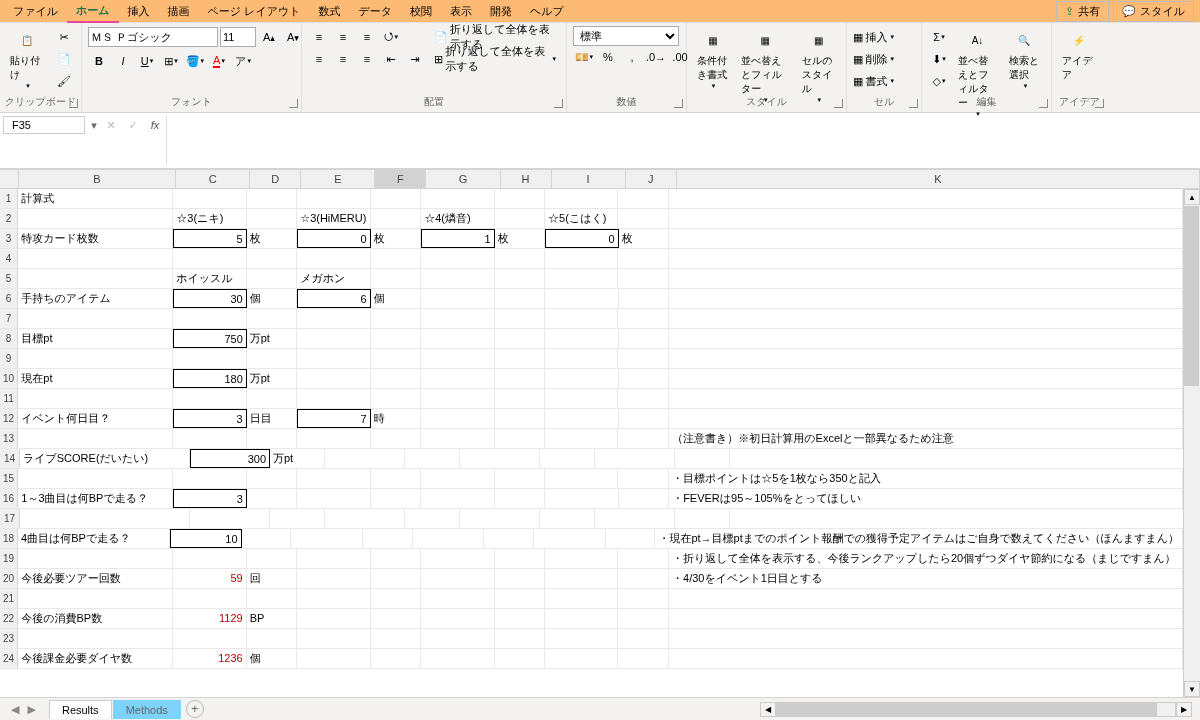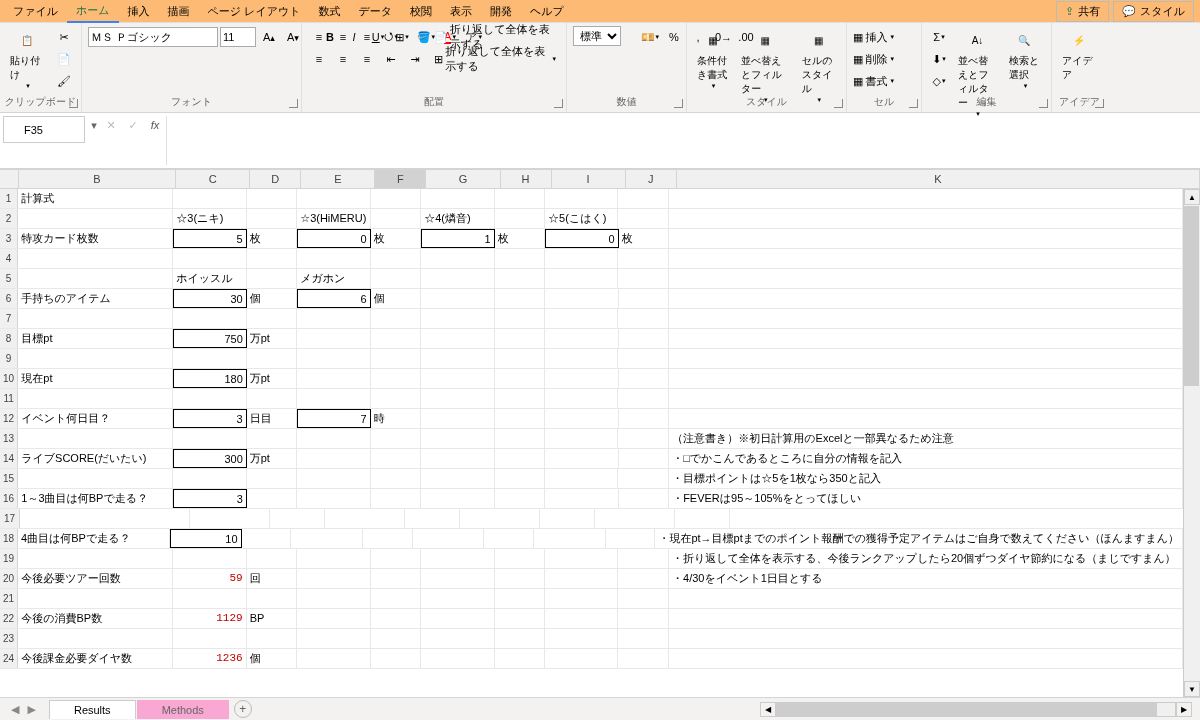--- a/index.html
+++ b/index.html
@@ -1,21 +1,21 @@
 <!DOCTYPE html>
 <html><head>
 <meta charset="utf-8">
 <style>
 * { box-sizing: border-box; margin: 0; padding: 0; }
 body { font-family: "MS PGothic", "Meiryo", sans-serif; font-size: 11px; background: #fff; overflow: hidden; width: 1200px; height: 720px; position: relative; }
 
 
 .menubar { height: 23px; background: #fdba74; display: flex; align-items: center; padding: 0 4px; border-bottom: 1px solid #e0e0e0; }
 .menubar .item { padding: 3px 9px; font-size: 11px; cursor: pointer; }
-.menubar .item.active { border-bottom: 2px solid #3b82f6; color: #217346; font-weight: normal; }
+.menubar .item.active { border-bottom: 2px solid #ec4899; color: #217346; font-weight: bold; }
 .menubar .right { margin-left: auto; display: flex; }
 .menubar .share-btn { border: 1px solid #bbb; padding: 2px 8px; margin: 0 2px; display: flex; align-items: center; gap: 4px; font-size: 11px; }
 
 
 .ribbon { height: 90px; background: #f3f2f1; display: flex; border-bottom: 1px solid #d4d4d4; }
 .ribbon-group { border-right: 1px solid #e0e0e0; padding: 3px 6px 0; display: flex; flex-direction: column; position: relative; }
 .ribbon-group-label { font-size: 10px; color: #666; text-align: center; position: absolute; bottom: 3px; left: 0; right: 0; }
 .ribbon-group::after { content: ""; position: absolute; right: 3px; bottom: 4px; width: 8px; height: 8px; border-right: 1px solid #888; border-bottom: 1px solid #888; }
 .ribbon-content { flex: 1; display: flex; align-items: flex-start; gap: 4px; }
 
@@ -26,60 +26,60 @@
 .dd { font-size: 7px; margin-left: 1px; }
 
 .font-select { height: 20px; font-size: 11px; border: 1px solid #ababab; background: white; padding: 0 2px; }
 .font-name { width: 130px; }
 .font-size { width: 36px; }
 
 .collapse-btn { position: absolute; right: 6px; bottom: 6px; }
 
 
 .namebar { height: 56px; background: #fff; border-bottom: 1px solid #d4d4d4; display: flex; }
-.namebox { width: 82px; border: 1px solid #ccc; margin: 3px; height: 27px; padding: 2px 20px; font-size: 11px; }
+.namebox { width: 82px; border: 1px solid #ccc; margin: 3px; height: 18px; padding: 2px 8px; font-size: 11px; }
 .namebox-dd { width: 12px; display: flex; align-items: center; justify-content: center; height: 24px; color: #666; }
 .fb-btns { display: flex; align-items: flex-start; padding-top: 3px; }
 .fb-btn { width: 22px; height: 18px; display: flex; align-items: center; justify-content: center; color: #bbb; }
 .fx { font-style: italic; font-size: 11px; color: #555; }
 .formula-area { flex: 1; border-left: 1px solid #e0e0e0; margin: 3px 0; }
 
 
 .colheaders { height: 20px; background: #f0f0f0; display: flex; border-bottom: 1px solid #d4d4d4; border-top: 1px solid #d4d4d4; }
 .corner { width: 20px; border-right: 1px solid #d4d4d4; background: #f0f0f0; }
 .colhead { text-align: center; border-right: 1px solid #d4d4d4; font-size: 11px; line-height: 19px; color: #444; }
 .colhead.selected { background: #d2d2d2; }
 
 
 .grid-area { position: absolute; top: 189px; left: 0; right: 17px; bottom: 23px; overflow: hidden; }
 .row { height: 20px; display: flex; border-bottom: 1px solid #e8e8e8; }
 .rowhead { width: 20px; background: #f0f0f0; border-right: 1px solid #d4d4d4; text-align: center; font-size: 10px; line-height: 20px; color: #444; }
 .cell { border-right: 1px solid #e8e8e8; padding: 0 3px; line-height: 19px; font-size: 11px; white-space: nowrap; overflow: visible; }
 .cell.num { text-align: right; }
-.cell.red { color: #c00000; font-family: Liberation Mono, monospace; }
+.cell.red { color: #c00000; }
 .boxed { border: 1px solid #000 !important; }
 
 
 .wB { width: 170px; }
 .wC { width: 80px; }
 .wD { width: 55px; }
 .wE { width: 80px; }
 .wF { width: 55px; }
 .wG { width: 80px; }
 .wH { width: 55px; }
 .wI { width: 80px; }
 .wJ { width: 55px; }
 .wK { width: 565px; }
 
 
 .tabs { position: absolute; bottom: 0; left: 0; right: 0; height: 23px; background: #f3f2f1; border-top: 1px solid #d4d4d4; display: flex; align-items: center; padding: 0 8px; }
 .tab-nav { display: flex; gap: 2px; margin-right: 10px; color: #888; }
 .tab-nav span { padding: 0 3px; }
-.sheet-tab { padding: 3px 24px; border: 1px solid #ccc; border-bottom: none; background: #fff; font-size: 11px; margin-right: 1px; }
-.sheet-tab.inactive { background: #f9a8d4; color: #666; border-color: transparent; }
+.sheet-tab { padding: 3px 12px; border: 1px solid #ccc; border-bottom: none; background: #fff; font-size: 11px; margin-right: 1px; }
+.sheet-tab.inactive { background: #7dd3fc; color: #666; border-color: transparent; }
 .tab-add { width: 18px; height: 18px; border: 1px solid #bbb; border-radius: 50%; display: flex; align-items: center; justify-content: center; margin-left: 4px; font-size: 12px; color: #666; }
 .hscroll { margin-left: auto; display: flex; align-items: center; }
 .hscroll .track { width: 400px; height: 15px; background: #f0f0f0; border: 1px solid #ccc; position: relative; }
 .hscroll .thumb { position: absolute; left: 0; top: 0; height: 13px; width: 380px; background: #cdcdcd; }
 .hscroll .arrow { width: 16px; height: 15px; border: 1px solid #ccc; display: flex; align-items: center; justify-content: center; font-size: 8px; }
 
 
 .vscroll { position: absolute; top: 189px; right: 0; width: 17px; bottom: 23px; background: #f0f0f0; border-left: 1px solid #ccc; }
 .vscroll .arrow { height: 16px; display: flex; align-items: center; justify-content: center; font-size: 8px; border: 1px solid #ccc; }
 .vscroll .thumb { position: absolute; top: 17px; width: 15px; height: 180px; background: #cdcdcd; }
@@ -123,21 +123,21 @@
       <div>
         <div class="small-btn">✂</div>
         <div class="small-btn">📄</div>
         <div class="small-btn">🖌</div>
       </div>
     </div>
     <div class="ribbon-group-label">クリップボード</div>
   </div>
 
   <div class="ribbon-group" style="width:220px">
-    <div class="ribbon-content" style="flex-direction:row;gap:15px">
+    <div class="ribbon-content" style="flex-direction:column;gap:2px">
       <div class="small-row">
         <input class="font-select font-name" value="ＭＳ Ｐゴシック" style="">
         <input class="font-select font-size" value="11" style="">
         <span class="small-btn">A<sup>▴</sup></span>
         <span class="small-btn">A<sup>▾</sup></span>
       </div>
       <div class="small-row">
         <span class="small-btn">
             <b>B</b>
           </span>
@@ -179,21 +179,21 @@
       </div>
       <div>
         <div class="small-row" style="padding:0 4px">📄<span>折り返して全体を表示する</span></div>
         <div class="small-row" style="padding:0 4px">⊞<span>折り返して全体を表示する</span><span class="dd">▾</span></div>
       </div>
     </div>
     <div class="ribbon-group-label">配置</div>
   </div>
 
   <div class="ribbon-group" style="width:120px">
-    <div class="ribbon-content" style="flex-direction:row;gap:18px">
+    <div class="ribbon-content" style="flex-direction:column;gap:0">
       <select class="font-select" style="width:106px"><option>標準</option></select>
       <div class="small-row">
         <span class="small-btn">💴<span class="dd">▾</span></span>
         <span class="small-btn">%</span>
         <span class="small-btn">,</span>
         <span class="small-btn">.0→</span>
         <span class="small-btn">.00</span>
       </div>
     </div>
     <div class="ribbon-group-label">数値</div>
@@ -461,21 +461,20 @@
       <div class="rowhead">14</div>
       <div class="cell wB">ライブSCORE(だいたい)</div>
       <div class="cell wC boxed num">300</div>
       <div class="cell wD">万pt</div>
       <div class="cell wE"></div>
       <div class="cell wF"></div>
       <div class="cell wG"></div>
       <div class="cell wH"></div>
       <div class="cell wI"></div>
       <div class="cell wJ"></div>
-      <div class="cell wK">・□でかこんであるところに自分の情報を記入</div>
     </div>
     <div class="row">
       <div class="rowhead">15</div>
       <div class="cell wB"></div>
       <div class="cell wC"></div>
       <div class="cell wD"></div>
       <div class="cell wE"></div>
       <div class="cell wF"></div>
       <div class="cell wG"></div>
       <div class="cell wH"></div>

